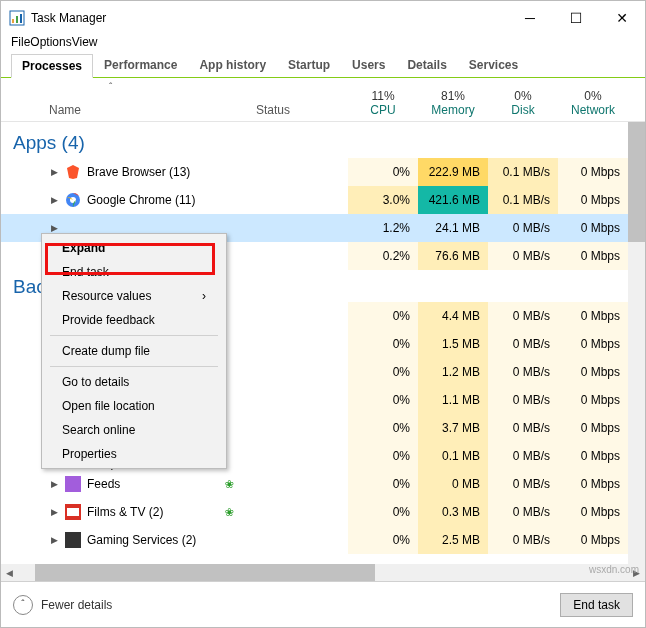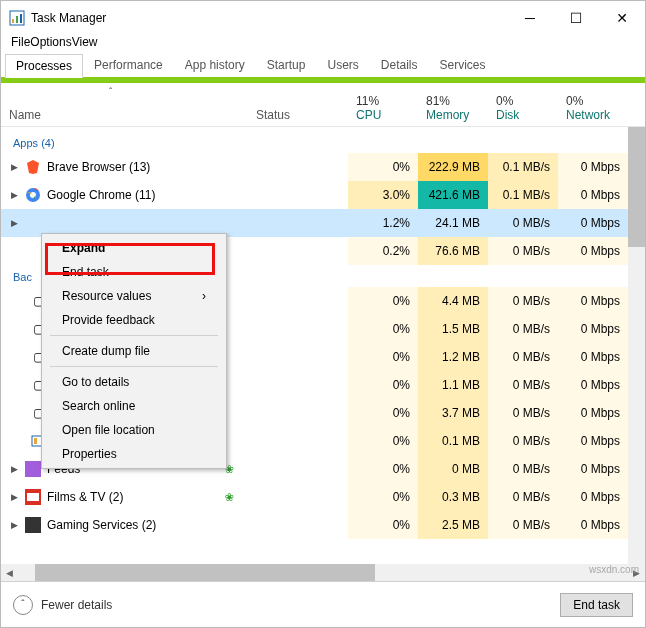--- a/index.html
+++ b/index.html
@@ -4,40 +4,40 @@
 <style>
   * { box-sizing: border-box; margin: 0; padding: 0; font-family: "Segoe UI", Tahoma, sans-serif; }
   body { width: 646px; height: 628px; background: #fff; font-size: 12px; color: #000; position: relative; border: 1px solid #bbb; overflow: hidden; }
   .titlebar { display: flex; align-items: center; height: 30px; padding: 4px 0 0 8px; }
   .titlebar .tm-icon { width: 16px; height: 16px; margin-right: 6px; }
   .titlebar .title { flex: 1; font-size: 12px; }
   .winbtns { display: flex; }
   .winbtn { width: 46px; height: 30px; display: flex; align-items: center; justify-content: center; font-size: 14px; }
   .menubar { display: flex; padding: 4px 10px; font-size: 12px; }
   .menubar span { }
-  .tabs { display: flex; border-bottom: 6px solid #84cc16; padding-left: 4px; }
+  .tabs { display: flex; border-bottom: 1px solid #84cc16; padding-left: 10px; font-weight: bold; }
   .tab { padding: 4px 10px; font-size: 12px; color: #555; border: 1px solid transparent; }
   .tab.active { border: 1px solid #d0d0d0; border-bottom: 1px solid #fff; background: #fff; color: #000; position: relative; top: 1px; }
   .listwrap { position: relative; height: 498px; overflow: hidden; }
   .header-row { display: flex; align-items: flex-end; border-bottom: 1px solid #e5e5e5; height: 44px; }
   .col { padding: 4px 8px; }
-  .col-name { flex: 1; }
+  .col-name { flex: 1; margin-left: 40px; }
   .col-status { width: 100px; text-align: left; }
   .col-num { width: 70px; text-align: right; }
   .header-row .col-name, .header-row .col-status { color: #555; }
-  .header-row .col-num { text-align: left; }
+  .header-row .col-num { text-align: center; }
   .header-row .col-num .pct { display: block; color: #333; }
   .header-row .col-num .lbl { display: block; color: #0f766e; }
   .sort-arrow { position: absolute; left: 108px; top: 4px; font-size: 10px; color: #555; }
   .rows { overflow: hidden; }
   .row { display: flex; align-items: center; height: 28px; }
   .row .col-name { display: flex; align-items: center; gap: 6px; padding-left: 10px; }
   .chev { width: 8px; font-size: 9px; color: #555; }
   .appicon { width: 16px; height: 16px; display: inline-flex; align-items: center; justify-content: center; border-radius: 2px; }
-  .section { color: #1864ab; padding: 10px 12px 4px 12px; font-size: 11px; }
+  .section { color: #1864ab; padding: 10px 12px 4px 12px; font-size: 19px; }
   .cell { height: 28px; display: flex; align-items: center; justify-content: flex-end; padding-right: 8px; width: 70px; }
   .heat-vlow { background: #fff9e6; }
   .heat-low  { background: #ffeeb8; }
   .heat-med  { background: #ffd966; }
   .heat-high { background: #14b8a6; }
   .row.selected { background: #cce8ff; }
   .row.selected .cell { background: #cce8ff; }
   .ctx-menu { position: absolute; left: 40px; top: 232px; width: 186px; background: #f2f2f2; border: 1px solid #bcbcbc; box-shadow: 2px 2px 4px rgba(0,0,0,.25); z-index: 50; padding: 2px 0; }
   .ctx-item { padding: 5px 20px; font-size: 12px; display: flex; justify-content: space-between; align-items: center; }
   .ctx-sep { height: 1px; background: #d0d0d0; margin: 3px 8px; }
@@ -339,24 +339,24 @@
     </div>
   <div class="ctx-sep"></div>
   <div class="ctx-item">
       <span>Create dump file</span>
     </div>
   <div class="ctx-sep"></div>
   <div class="ctx-item">
       <span>Go to details</span>
     </div>
   <div class="ctx-item">
+      <span>Open file location</span>
+    </div>
+  <div class="ctx-item">
       <span>Search online</span>
-    </div>
-  <div class="ctx-item">
-      <span>Open file location</span>
     </div>
   <div class="ctx-item">
       <span>Properties</span>
     </div>
 </div>
 <div class="red-box"></div>
 
 <div class="scrollbar-h">
   <span style="width:17px;text-align:center;font-size:9px;color:#666">◀</span>
   <div class="thumb"></div>

